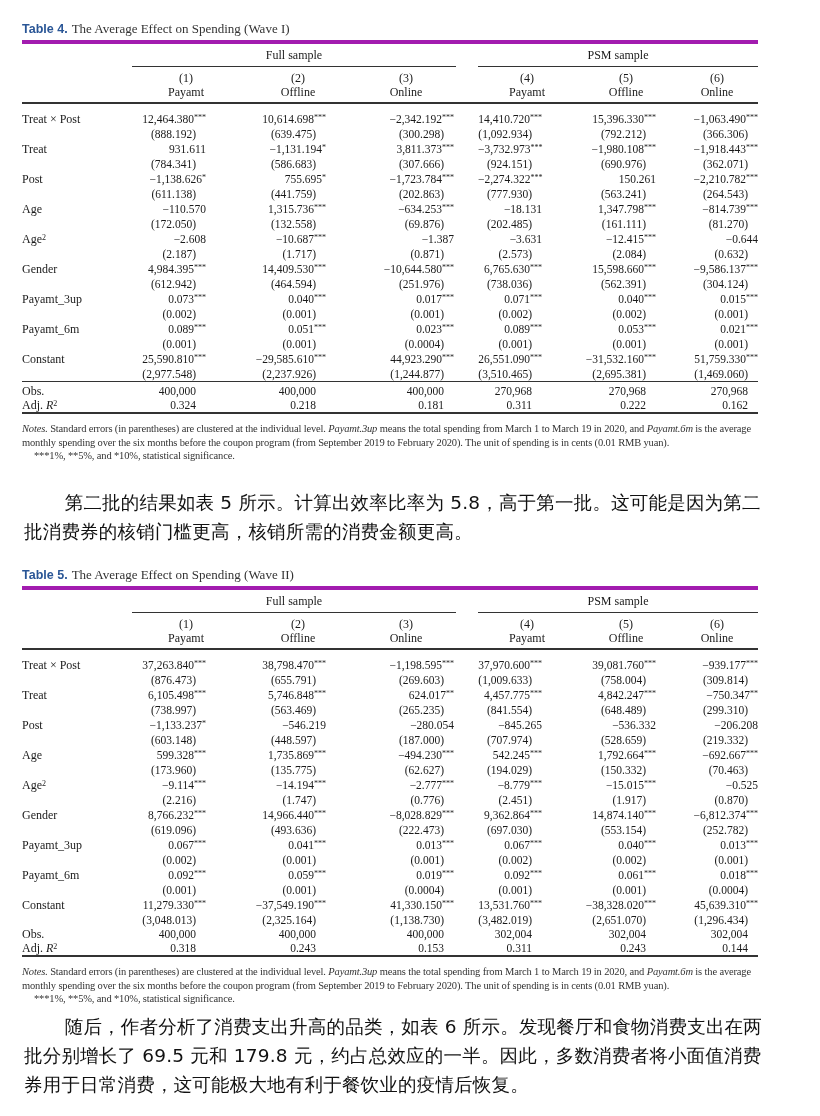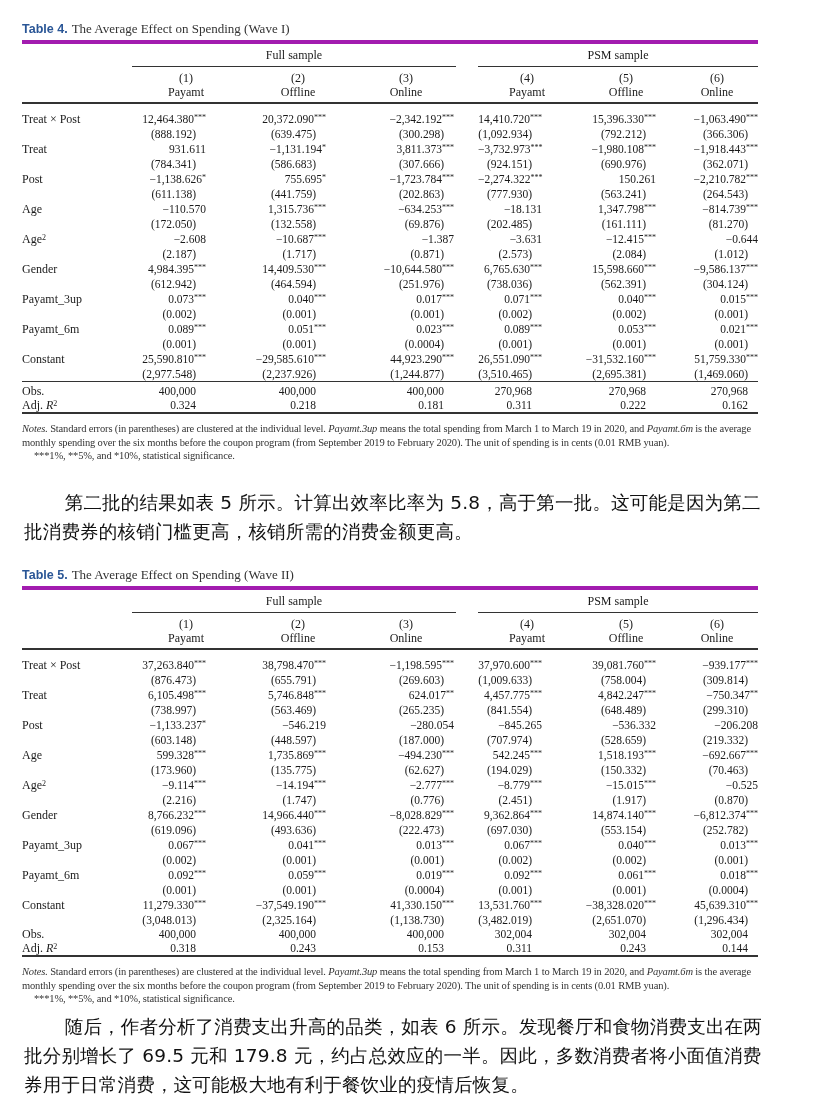--- a/index.html
+++ b/index.html
@@ -86,21 +86,21 @@
             <div>Offline</div>
           </td>
           <td>
             <div>(6)</div>
             <div>Online</div>
           </td>
         </tr>
         <tr class="coef">
           <td class="var" style="padding-top: 7px;"><span>Treat × Post</span></td>
           <td class="num c1" style="padding-top: 7px;"><span class="v">12,464.380</span><span class="star">***</span></td>
-          <td class="num c2" style="padding-top: 7px;"><span class="v">20,372.090</span><span class="star">***</span></td>
+          <td class="num c2" style="padding-top: 7px;"><span class="v">10,614.698</span><span class="star">***</span></td>
           <td class="num c3" style="padding-top: 7px;"><span class="v">−2,342.192</span><span class="star">***</span></td>
           <td style="padding-top: 7px;"></td>
           <td class="num c4" style="padding-top: 7px;"><span class="v">14,410.720</span><span class="star">***</span></td>
           <td class="num c5" style="padding-top: 7px;"><span class="v">15,396.330</span><span class="star">***</span></td>
           <td class="num c6" style="padding-top: 7px;"><span class="v">−1,063.490</span><span class="star">***</span></td>
         </tr>
         <tr class="se">
           <td></td>
           <td class="num c1" style="padding-right: 44px !important;"><span class="v">(888.192)</span></td>
           <td class="num c2" style="padding-right: 40px !important;"><span class="v">(639.475)</span></td>
@@ -181,21 +181,21 @@
           <td class="num c6"><span class="v">−0.644</span></td>
         </tr>
         <tr class="se">
           <td></td>
           <td class="num c1" style="padding-right: 44px !important;"><span class="v">(2.187)</span></td>
           <td class="num c2" style="padding-right: 40px !important;"><span class="v">(1.717)</span></td>
           <td class="num c3" style="padding-right: 12px !important;"><span class="v">(0.871)</span></td>
           <td></td>
           <td class="num c4" style="padding-right: 44px !important;"><span class="v">(2.573)</span></td>
           <td class="num c5" style="padding-right: 30px !important;"><span class="v">(2.084)</span></td>
-          <td class="num c6" style="padding-right: 10px !important;"><span class="v">(1.012)</span></td>
+          <td class="num c6" style="padding-right: 10px !important;"><span class="v">(0.632)</span></td>
         </tr>
         <tr class="coef">
           <td class="var"><span>Gender</span></td>
           <td class="num c1"><span class="v">4,984.395</span><span class="star">***</span></td>
           <td class="num c2"><span class="v">14,409.530</span><span class="star">***</span></td>
           <td class="num c3"><span class="v">−10,644.580</span><span class="star">***</span></td>
           <td></td>
           <td class="num c4"><span class="v">6,765.630</span><span class="star">***</span></td>
           <td class="num c5"><span class="v">15,598.660</span><span class="star">***</span></td>
           <td class="num c6"><span class="v">−9,586.137</span><span class="star">***</span></td>
@@ -409,21 +409,21 @@
           <td class="num c5" style="padding-right: 30px !important;"><span class="v">(528.659)</span></td>
           <td class="num c6" style="padding-right: 10px !important;"><span class="v">(219.332)</span></td>
         </tr>
         <tr class="coef">
           <td class="var"><span>Age</span></td>
           <td class="num c1"><span class="v">599.328</span><span class="star">***</span></td>
           <td class="num c2"><span class="v">1,735.869</span><span class="star">***</span></td>
           <td class="num c3"><span class="v">−494.230</span><span class="star">***</span></td>
           <td></td>
           <td class="num c4"><span class="v">542.245</span><span class="star">***</span></td>
-          <td class="num c5"><span class="v">1,518.193</span><span class="star">***</span></td>
+          <td class="num c5"><span class="v">1,792.664</span><span class="star">***</span></td>
           <td class="num c6"><span class="v">−692.667</span><span class="star">***</span></td>
         </tr>
         <tr class="se">
           <td></td>
           <td class="num c1" style="padding-right: 44px !important;"><span class="v">(173.960)</span></td>
           <td class="num c2" style="padding-right: 40px !important;"><span class="v">(135.775)</span></td>
           <td class="num c3" style="padding-right: 12px !important;"><span class="v">(62.627)</span></td>
           <td></td>
           <td class="num c4" style="padding-right: 44px !important;"><span class="v">(194.029)</span></td>
           <td class="num c5" style="padding-right: 30px !important;"><span class="v">(150.332)</span></td>

